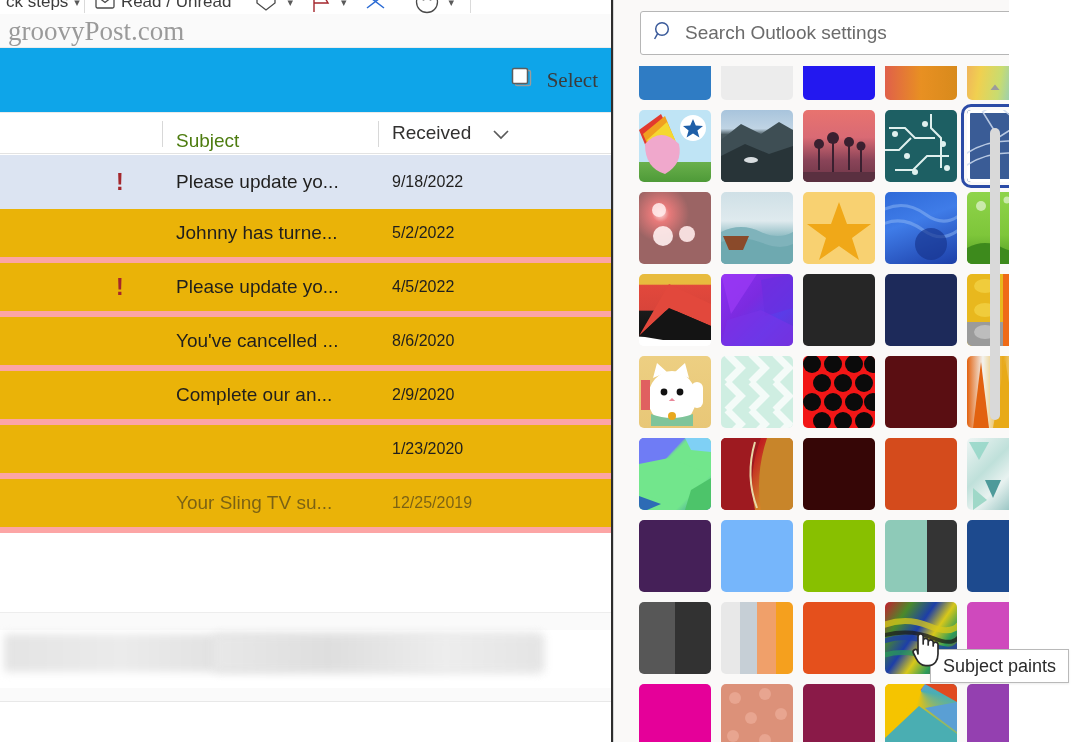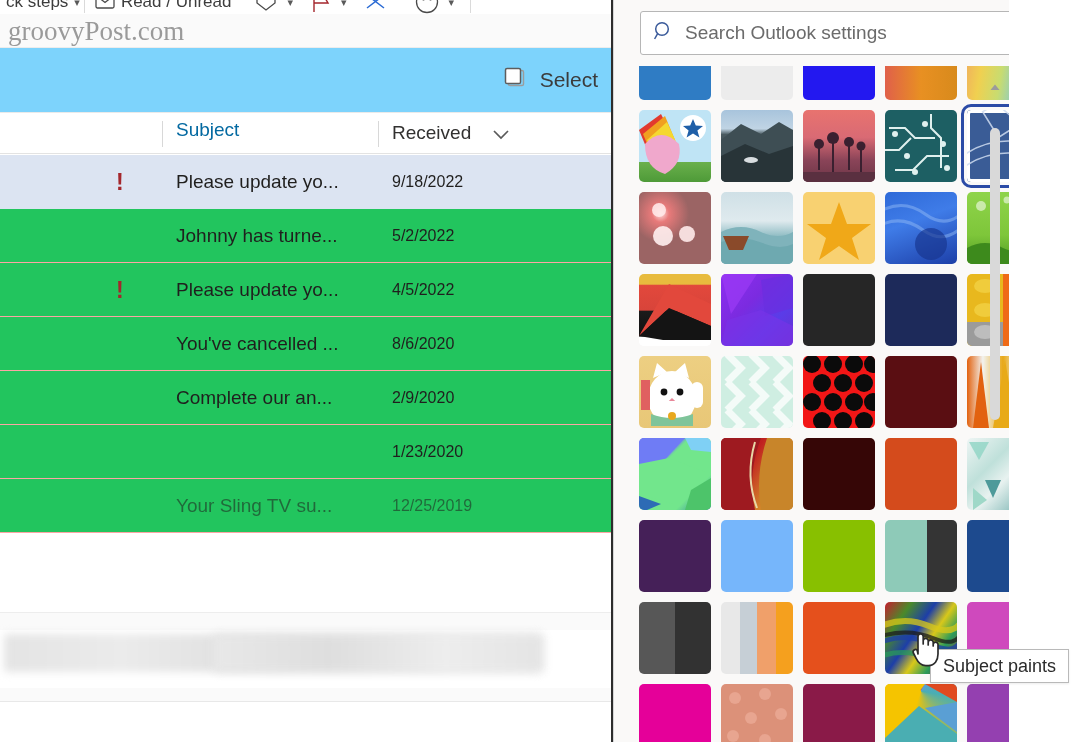--- a/index.html
+++ b/index.html
@@ -38,42 +38,43 @@
     font-size: 27px; color: #9a9a9a; letter-spacing: 0px;
   }
   #wm-strip {
     position:absolute; left:0; top:14px; width:612px; height:34px;
     background:#fafafa; border-bottom:1px solid #ececec;
   }
 
   
   #select-bar {
     position: absolute; left: 0; top: 48px; width: 612px; height: 64px;
-    background:#7dd3fc; display:flex; align-items:center; justify-content:flex-end;
+    background:#0ea5e9; display:flex; align-items:center; justify-content:flex-end;
     padding-right: 8px;
+    font-family: Liberation Serif, serif;
   }
   #select-btn { display:flex; align-items:center; gap:12px; padding:4px 6px; }
   #select-btn .lbl { font-size:21px; color:#3b3b3b; }
 
   
   #col-head {
     position:absolute; left:0; top:112px; width:612px; height:42px;
     border-top:1px solid #eaeaea; border-bottom:1px solid #e3e3e3;
     background:#fff;
   }
   .col-div { position:absolute; top:8px; width:1px; height:26px; background:#d8d8d8; }
-  #col-subject { position:absolute; left:176px; top:6px; font-size:19px; color:#0369a1; }
+  #col-subject { position:absolute; left:176px; top:17px; font-size:19px; color:#4d7c0f; }
   #col-received { position:absolute; left:392px; top:9px; font-size:19px; color:#323130; }
   #col-sortchev { position:absolute; left:492px; top:14px; }
 
   
   #mail-list { position:absolute; left:0; top:155px; width:612px; height:470px; overflow:hidden; }
   .mrow {
-    position:relative; height:54px; border-bottom:1px solid #fca5a5;
-    background:#22c55e;
+    position:relative; height:54px; border-bottom:6px solid #fca5a5;
+    background:#eab308;
   }
   .mrow.sel { background:#dce4f2; border-bottom:1px solid #dce4f2; }
   .mrow .bang {
     position:absolute; left:116px; top:50%; transform:translateY(-50%);
     color:#a4262c; font-size:23px; font-weight:700; line-height:1;
   }
   .mrow .subj {
     position:absolute; left:176px; top:50%; transform:translateY(-50%);
     font-size:19px; color:#201f1e; white-space:nowrap;
   }

